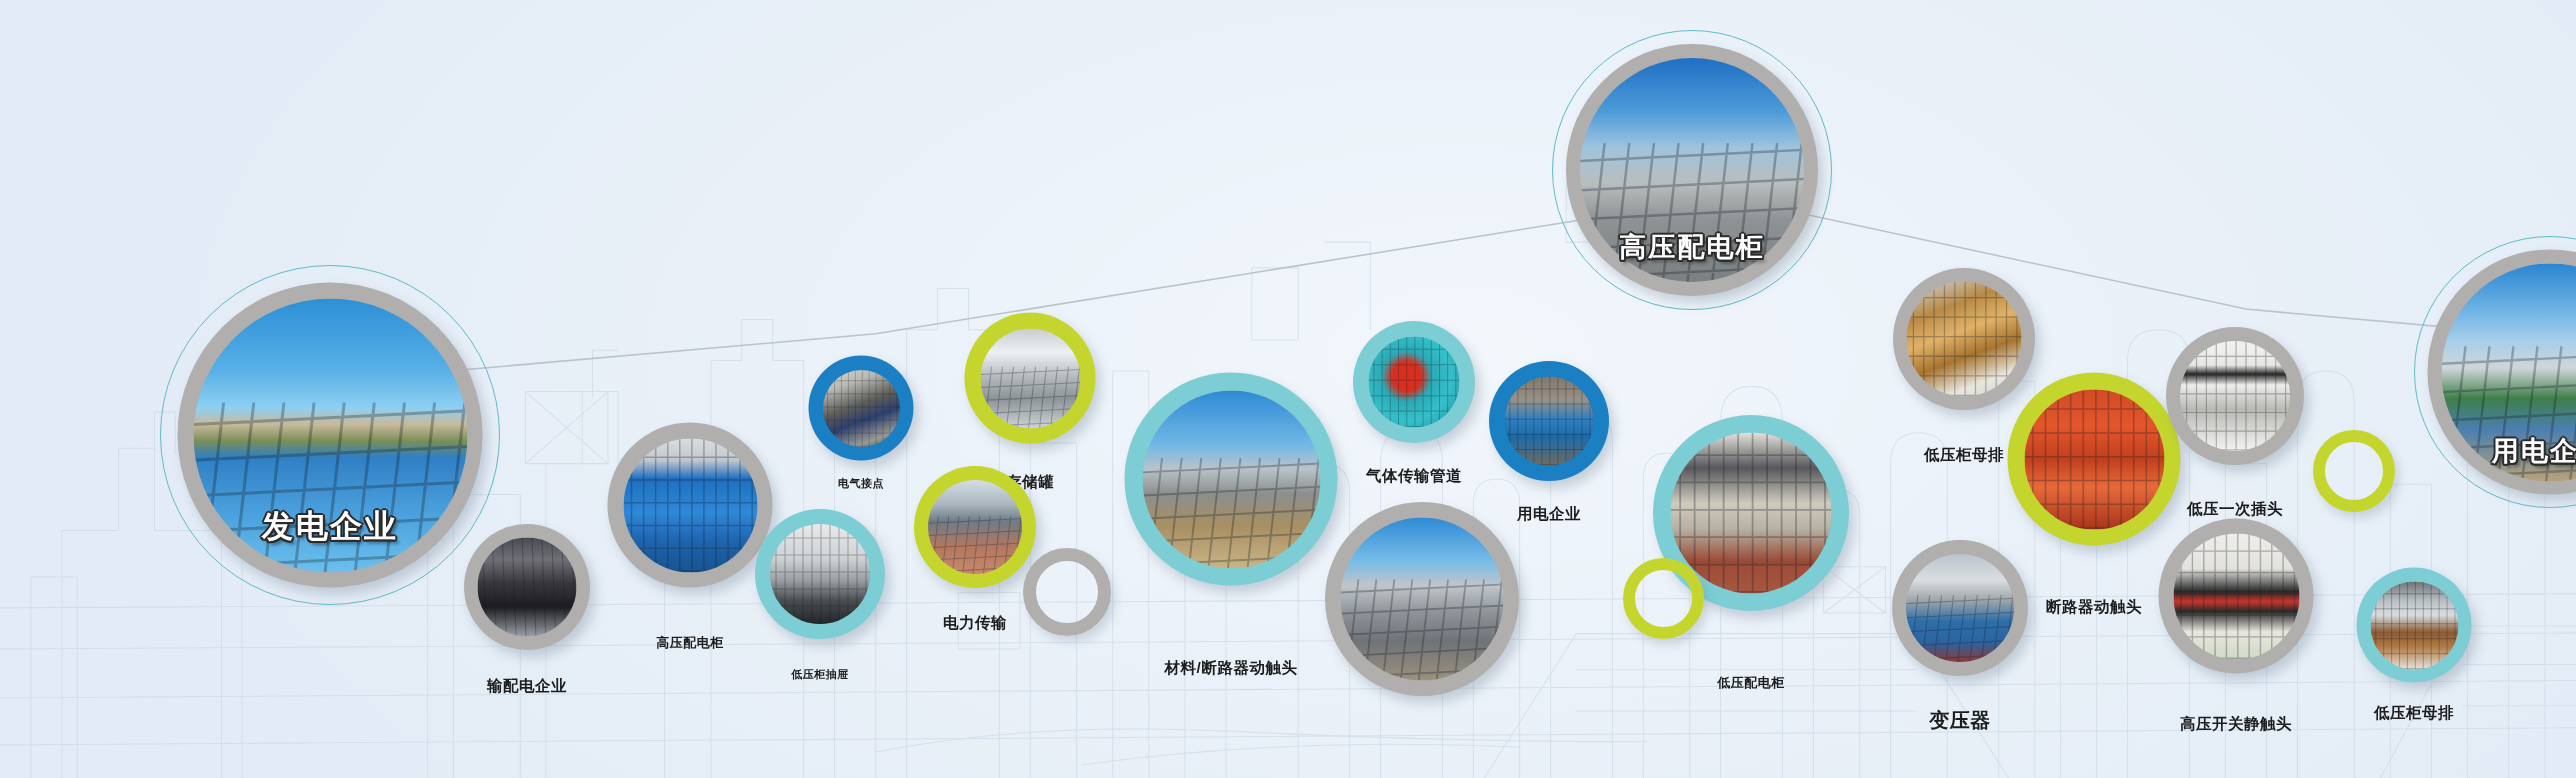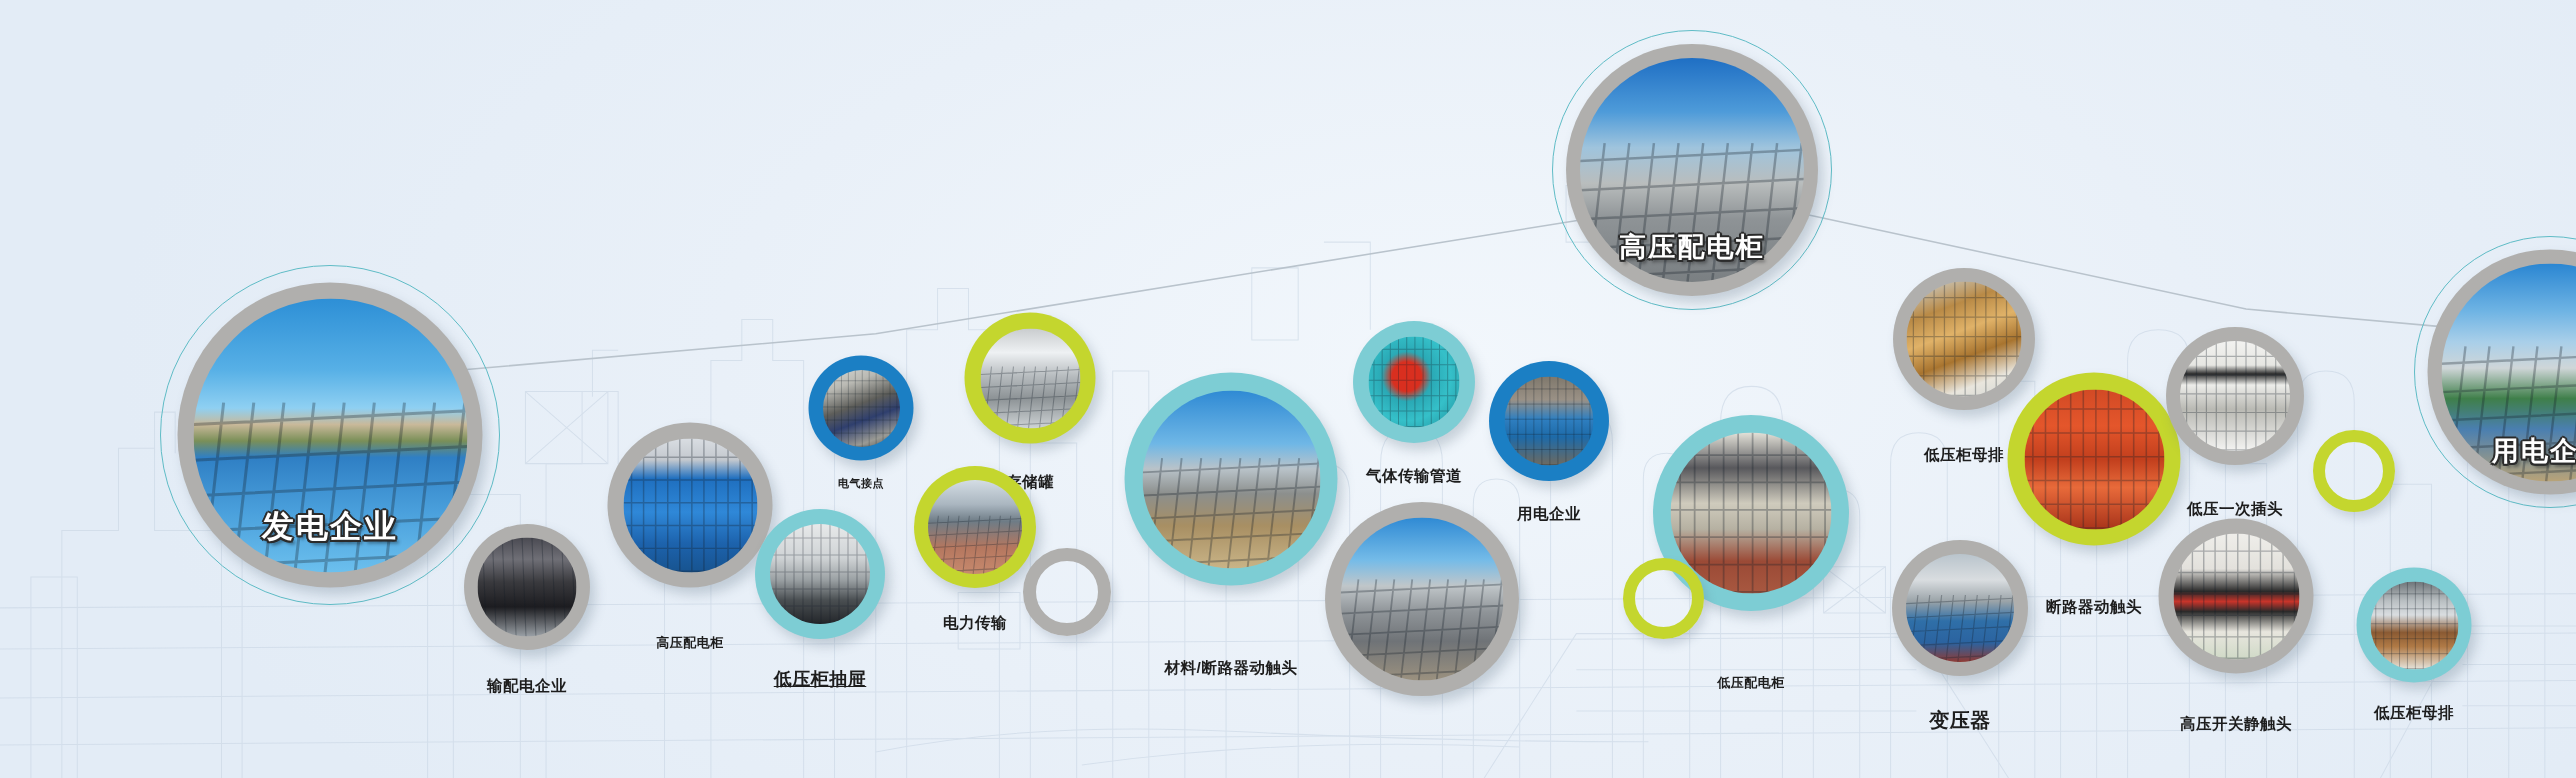--- a/index.html
+++ b/index.html
@@ -219,21 +219,21 @@
           <div class="photo" style="width: 100px; height: 100px;">
             <div class="px" style="background: linear-gradient(rgb(231, 233, 234) 0%, rgb(207, 211, 213) 34%, rgb(154, 160, 163) 56%, rgb(74, 79, 82) 76%, rgb(35, 38, 42) 100%);">
               <svg viewBox="0 0 100 100" preserveAspectRatio="none" style="position: absolute; inset: 0px; width: 100%; height: 100%;">
                 <g stroke="rgba(20,30,40,.30)" stroke-width="1.1" fill="none">
                   <path d="M6 0 L6 100 M15 0 L15 100 M24 0 L24 100 M33 0 L33 100 M42 0 L42 100 M51 0 L51 100 M60 0 L60 100 M69 0 L69 100 M78 0 L78 100 M87 0 L87 100 M96 0 L96 100 M0 14 L100 14 M0 31 L100 31 M0 48 L100 48 M0 65 L100 65 M0 82 L100 82 M0 99 L100 99 "></path>
                 </g>
               </svg>
             </div>
           </div>
         </div>
-        <div class="cap" style="top: 93px; font-size: 18px; text-decoration: underline;">低压柜抽屉</div>
+        <div class="cap" style="top: 93px; font-size: 11px;">低压柜抽屉</div>
       </div>
       <div class="node" style="left: 975px; top: 527px;">
         <div class="disc" style="width: 122px; height: 122px; background: rgb(196, 214, 46); position: absolute; left: 50%; top: 50%; transform: translate(-50%, -50%);">
           <div class="photo" style="width: 94px; height: 94px;">
             <div class="px" style="background: linear-gradient(rgb(212, 221, 228) 0%, rgb(170, 182, 192) 26%, rgb(110, 124, 134) 44%, rgb(181, 119, 95) 72%, rgb(199, 138, 110) 100%);">
               <svg viewBox="0 0 100 100" preserveAspectRatio="none" style="position: absolute; inset: 0px; width: 100%; height: 100%;">
                 <g stroke="rgba(20,30,40,.30)" stroke-width="1.1" fill="none">
                   <path d="M4 100 L11 38 M15 100 L22 38 M26 100 L33 38 M37 100 L44 38 M48 100 L55 38 M59 100 L66 38 M70 100 L77 38 M81 100 L88 38 M92 100 L99 38 M0 46 L100 41 M0 59 L100 54 M0 72 L100 67 M0 85 L100 80 M0 98 L100 93 "></path>
                 </g>
               </svg>

